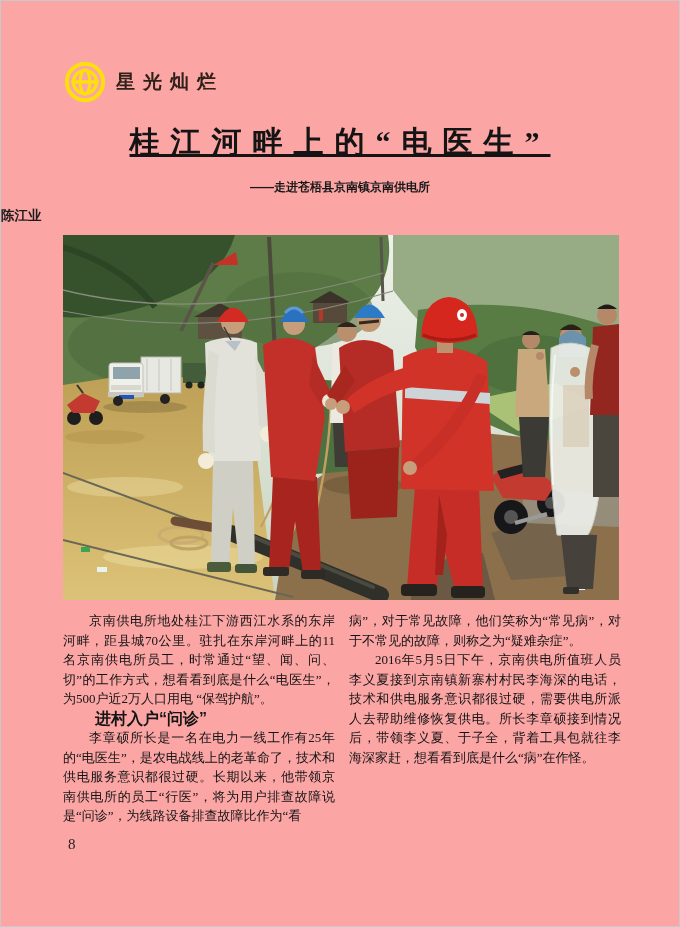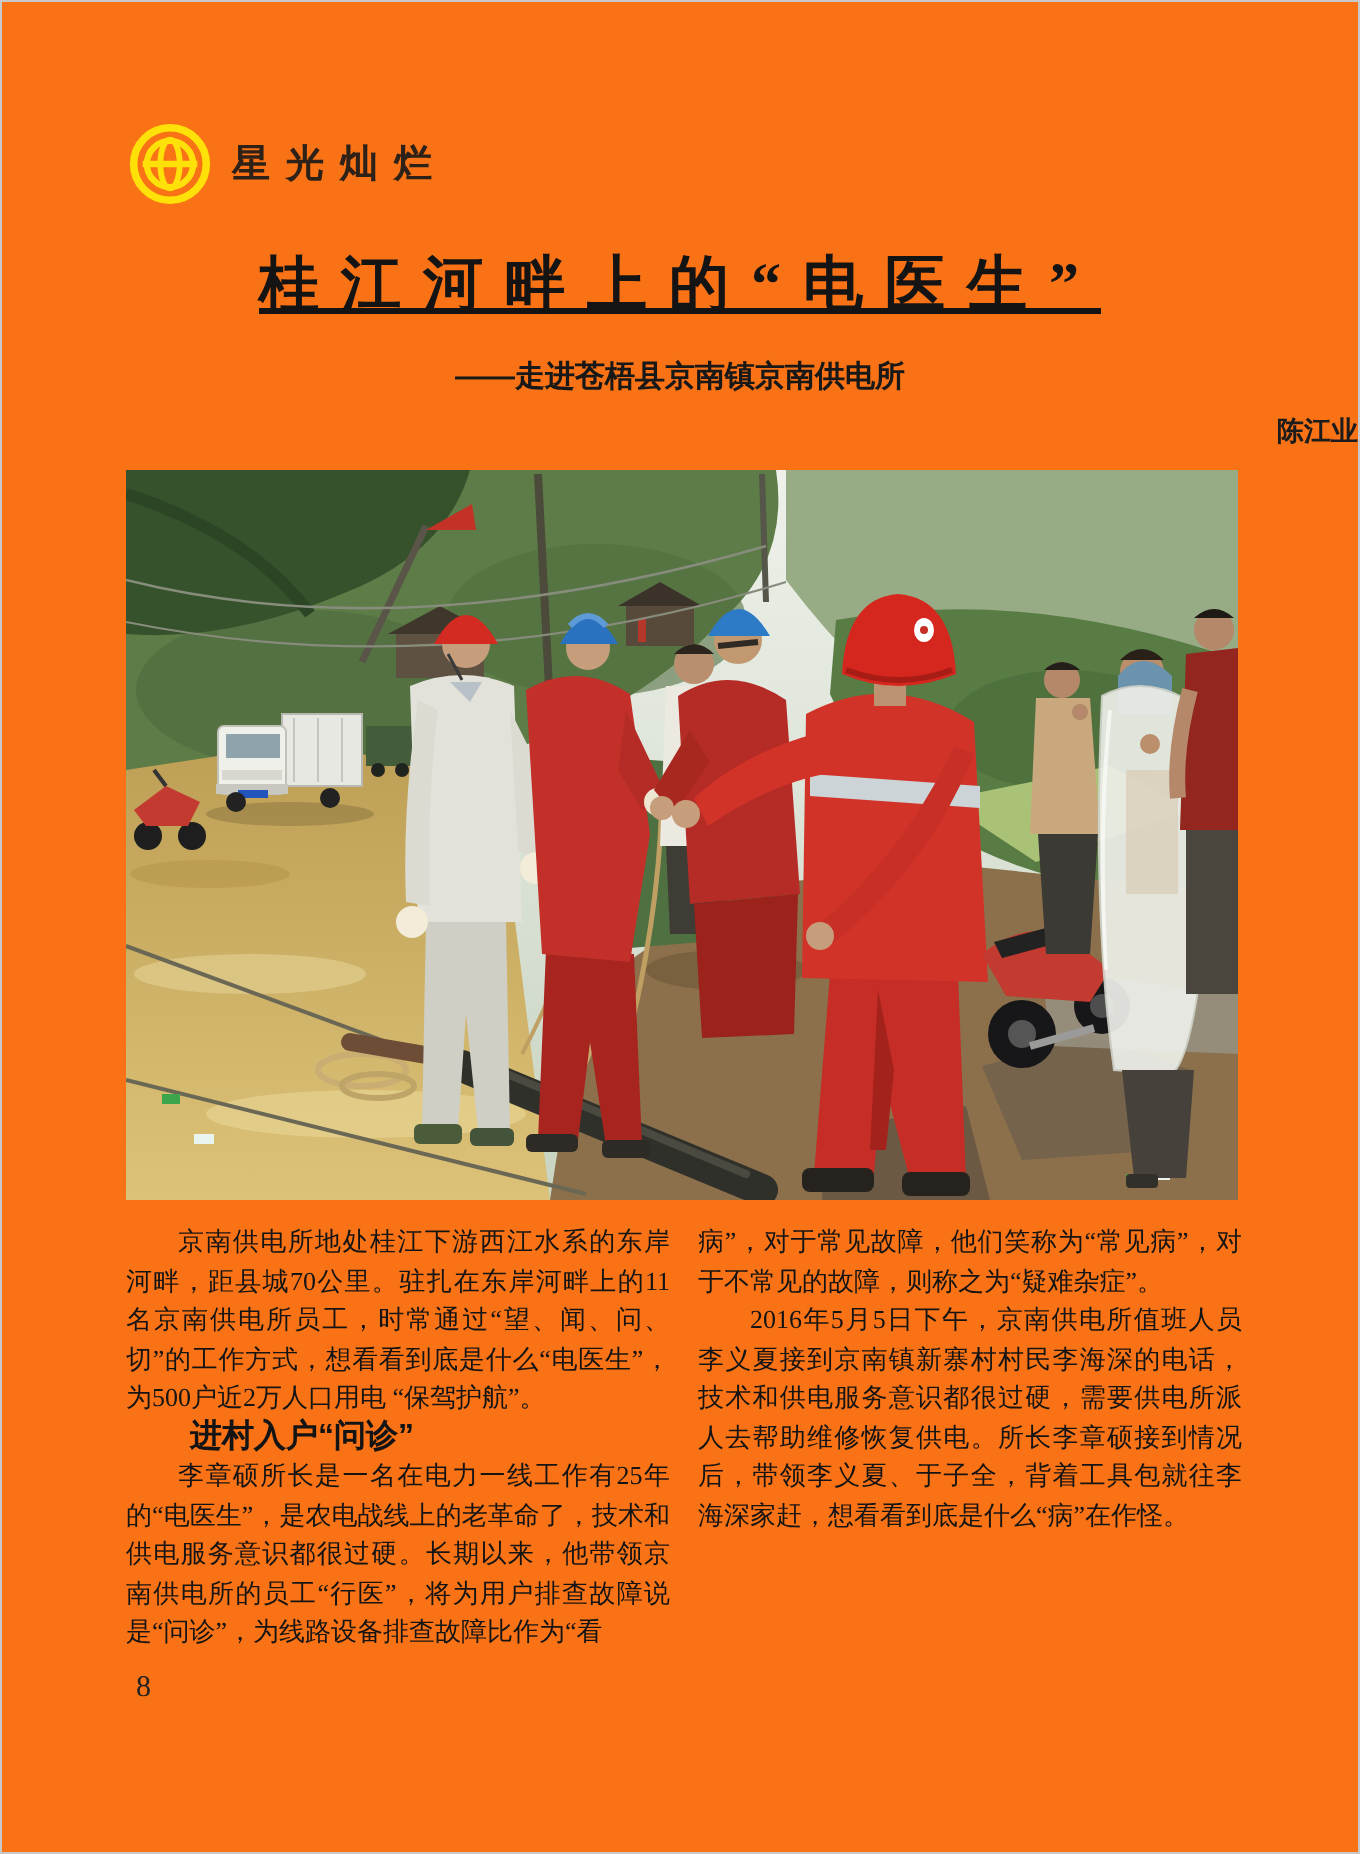--- a/index.html
+++ b/index.html
@@ -1,40 +1,40 @@
 <!DOCTYPE html>
 <html><head>
 <meta charset="utf-8">
 <style>
   html,body{margin:0;padding:0;background:#e9e9e9;}
   .page{
     position:relative;width:680px;height:927px;margin:0 auto;
-    background:#f97316;border:1px solid #c9c9c9;box-sizing:border-box;
+    background:#fca5a5;border:1px solid #c9c9c9;box-sizing:border-box;
     font-family:"Liberation Serif","DejaVu Serif",serif;color:#1a1a1a;
     overflow:hidden;
   }
   .masthead{position:absolute;left:63px;top:60px;display:flex;align-items:center;}
   .logo{width:42px;height:42px;display:block;}
   .brand{
     margin-left:10px;font-family:"Liberation Sans","DejaVu Sans",sans-serif;
     font-weight:bold;font-size:19px;letter-spacing:8px;color:#2e2118;
   }
   .title{
     position:absolute;left:0;top:121px;width:100%;margin:0;text-align:center;
     font-size:30px;font-weight:bold;letter-spacing:11px;color:#141414;
     font-family:"Liberation Serif","DejaVu Serif",serif;
     text-decoration:underline;
   }
   .subtitle{
     position:absolute;left:0;top:178px;width:100%;text-align:center;
-    font-size:15px;font-weight:bold;color:#181818;
+    font-size:12px;font-weight:bold;color:#181818;
     font-family:"Liberation Sans","DejaVu Sans",sans-serif;
   }
   .author{
-    position:absolute;left:0;top:206px;width:100%;text-align:right;
+    position:absolute;left:0;top:206px;width:100%;text-align:left;
     font-size:13.5px;font-weight:600;color:#1c1c1c;
   }
   .photo{position:absolute;left:62px;top:234px;width:556px;height:365px;margin:0;}
   .photo svg{display:block;width:556px;height:365px;}
   .columns{
     position:absolute;left:62px;top:610px;width:558px;display:flex;gap:14px;
   }
   .col{flex:1 1 0;min-width:0;}
   .col p{
     margin:0;font-size:13px;line-height:19.5px;text-align:justify;

